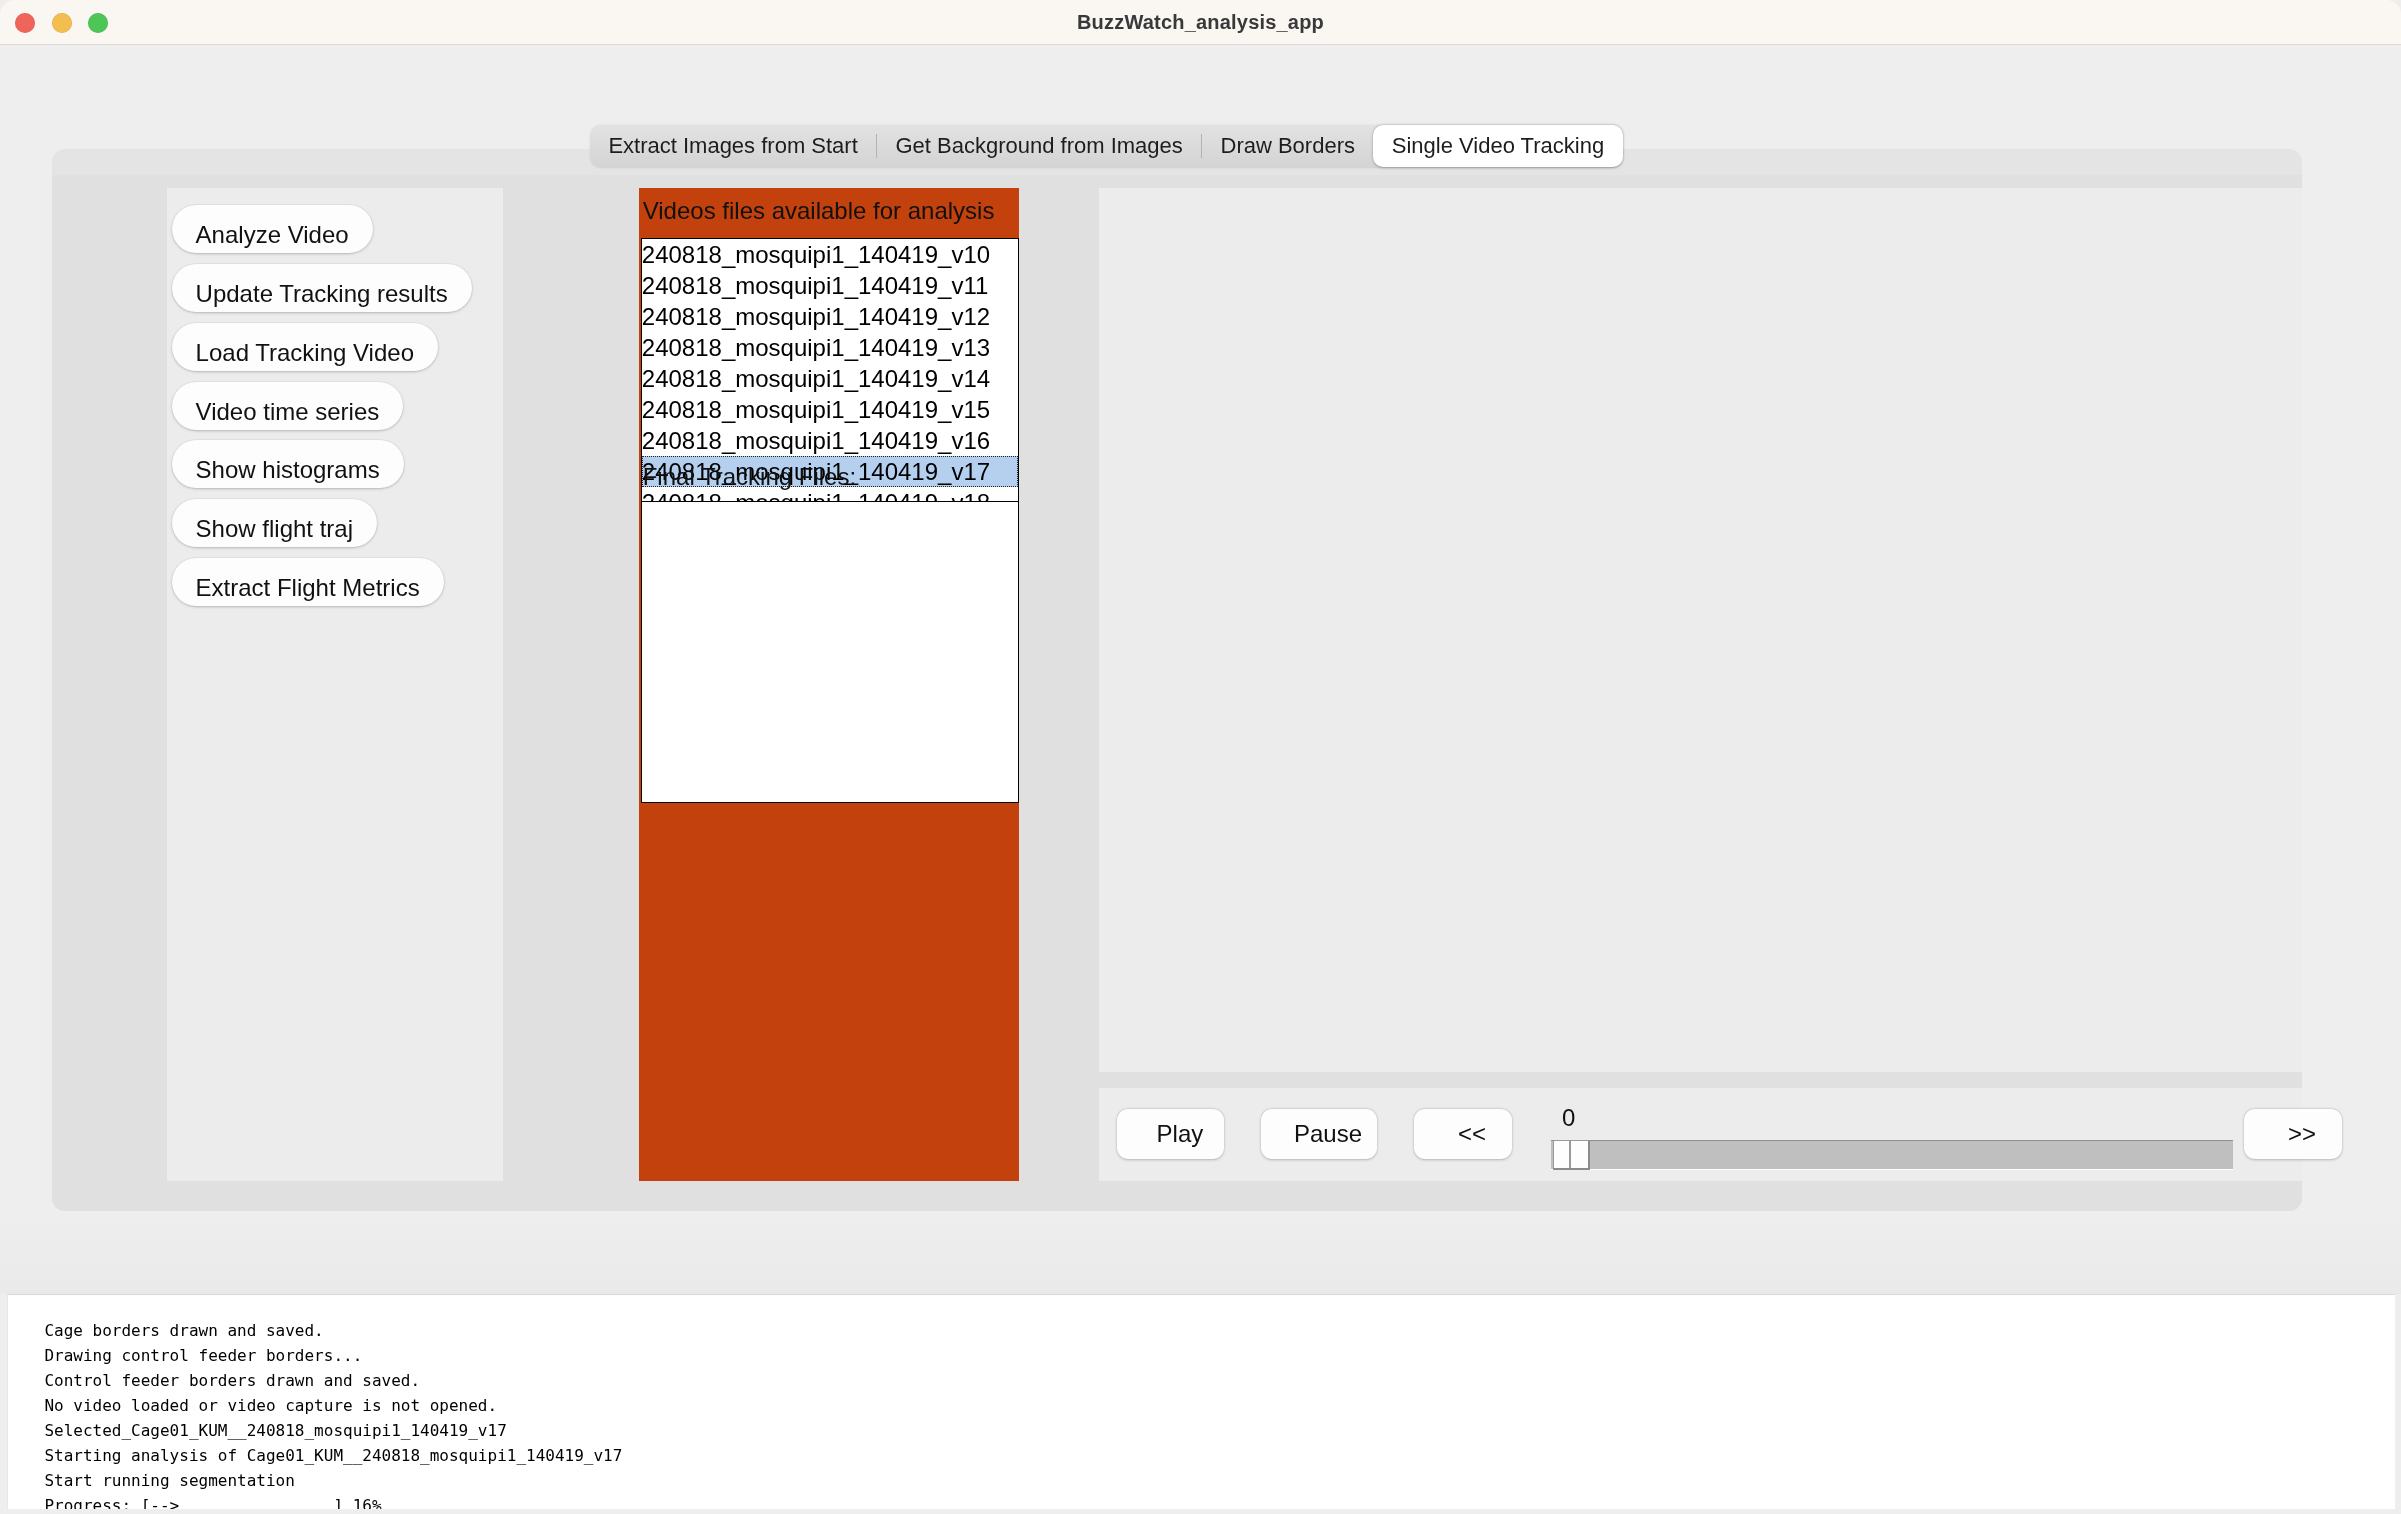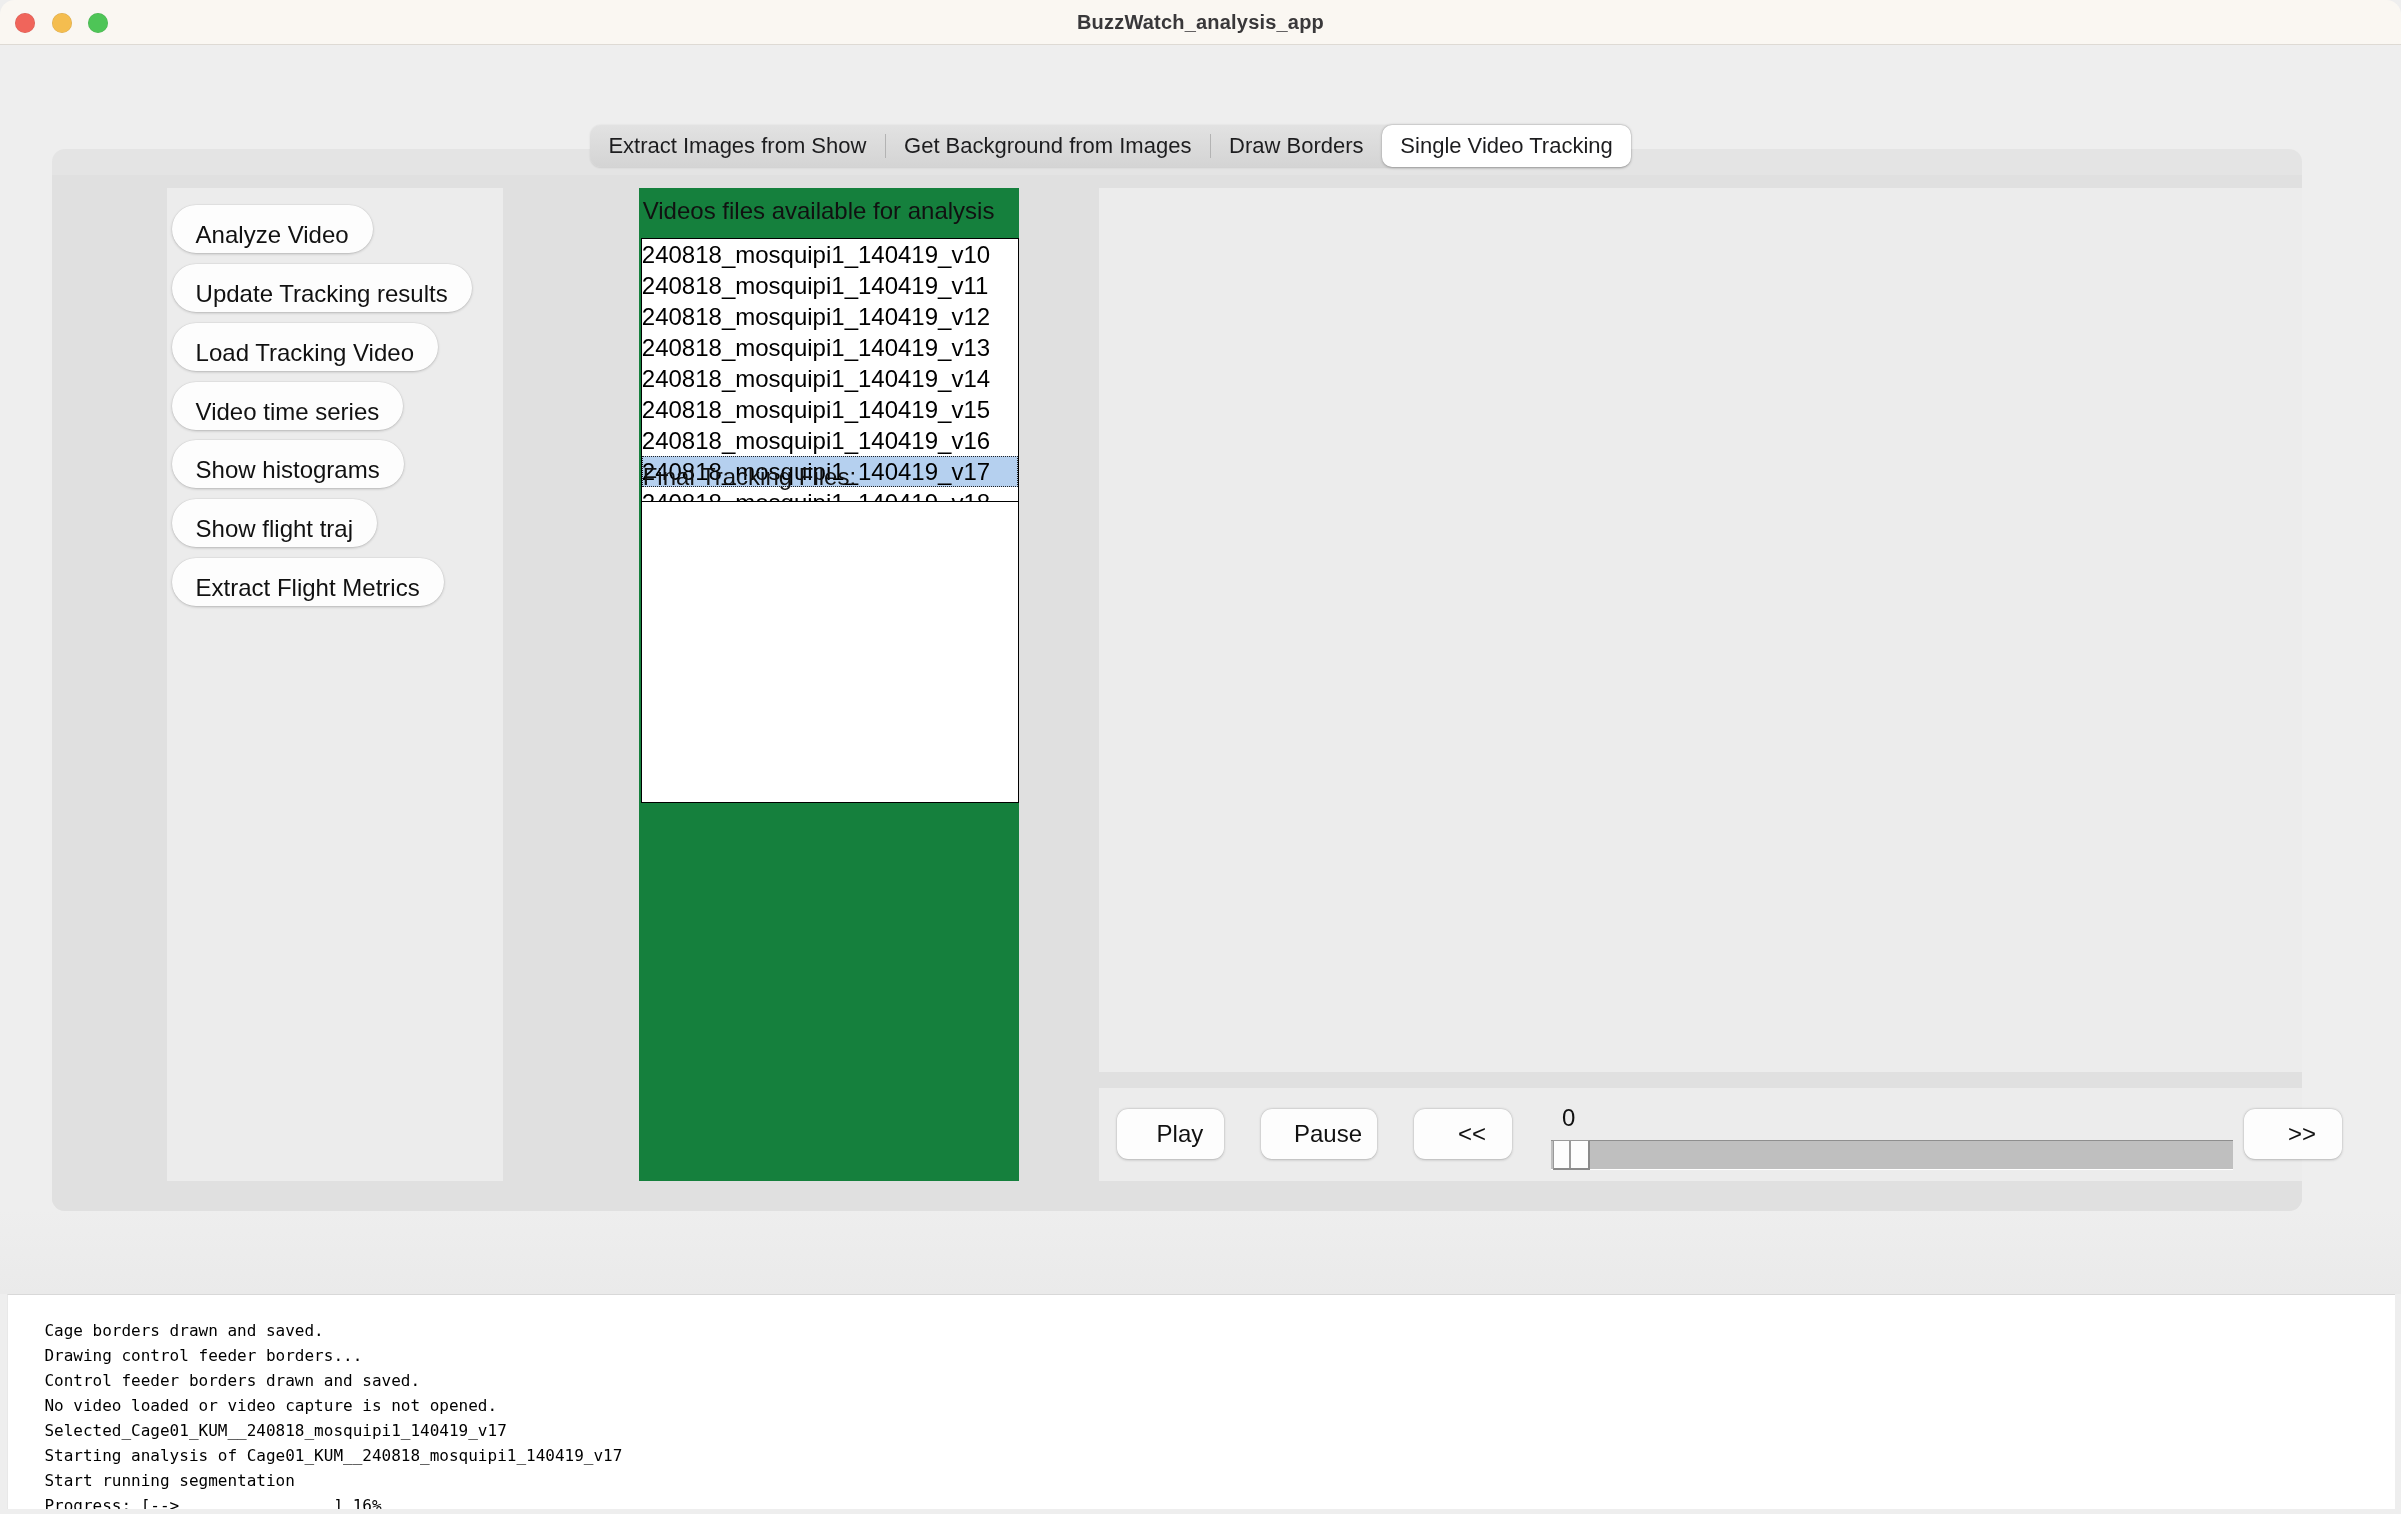--- a/index.html
+++ b/index.html
@@ -131,21 +131,21 @@
     padding: 16px 24px;
     white-space: nowrap;
     cursor: default;
   }
 
   
   #middle-column {
     position: absolute;
     left: 639px; top: 188px;
     width: 380px; height: 993px;
-    background: #15803d;
+    background: #c2410c;
   }
   .list-header {
     position: absolute;
     font-size: 24px;
     color: #111;
     white-space: nowrap;
   }
   .listbox {
     position: absolute;
     background: #ffffff;
@@ -283,21 +283,21 @@
     <div class="traffic" id="tl-max" style="background: rgb(78, 197, 87);"></div>
     <div id="window-title">BuzzWatch_analysis_app</div>
   </div>
 
   <div id="content-panel"></div>
   <div id="page-area"></div>
 
 
   <div class="tabstrip" id="sub-tabs">
     <div class="tab">
-      <span>Extract Images from Show</span>
+      <span>Extract Images from Start</span>
     </div>
     <div class="tabsep"></div>
     <div class="tab">
       <span>Get Background from Images</span>
     </div>
     <div class="tabsep"></div>
     <div class="tab">
       <span>Draw Borders</span>
     </div>
     <div class="tab sel">

